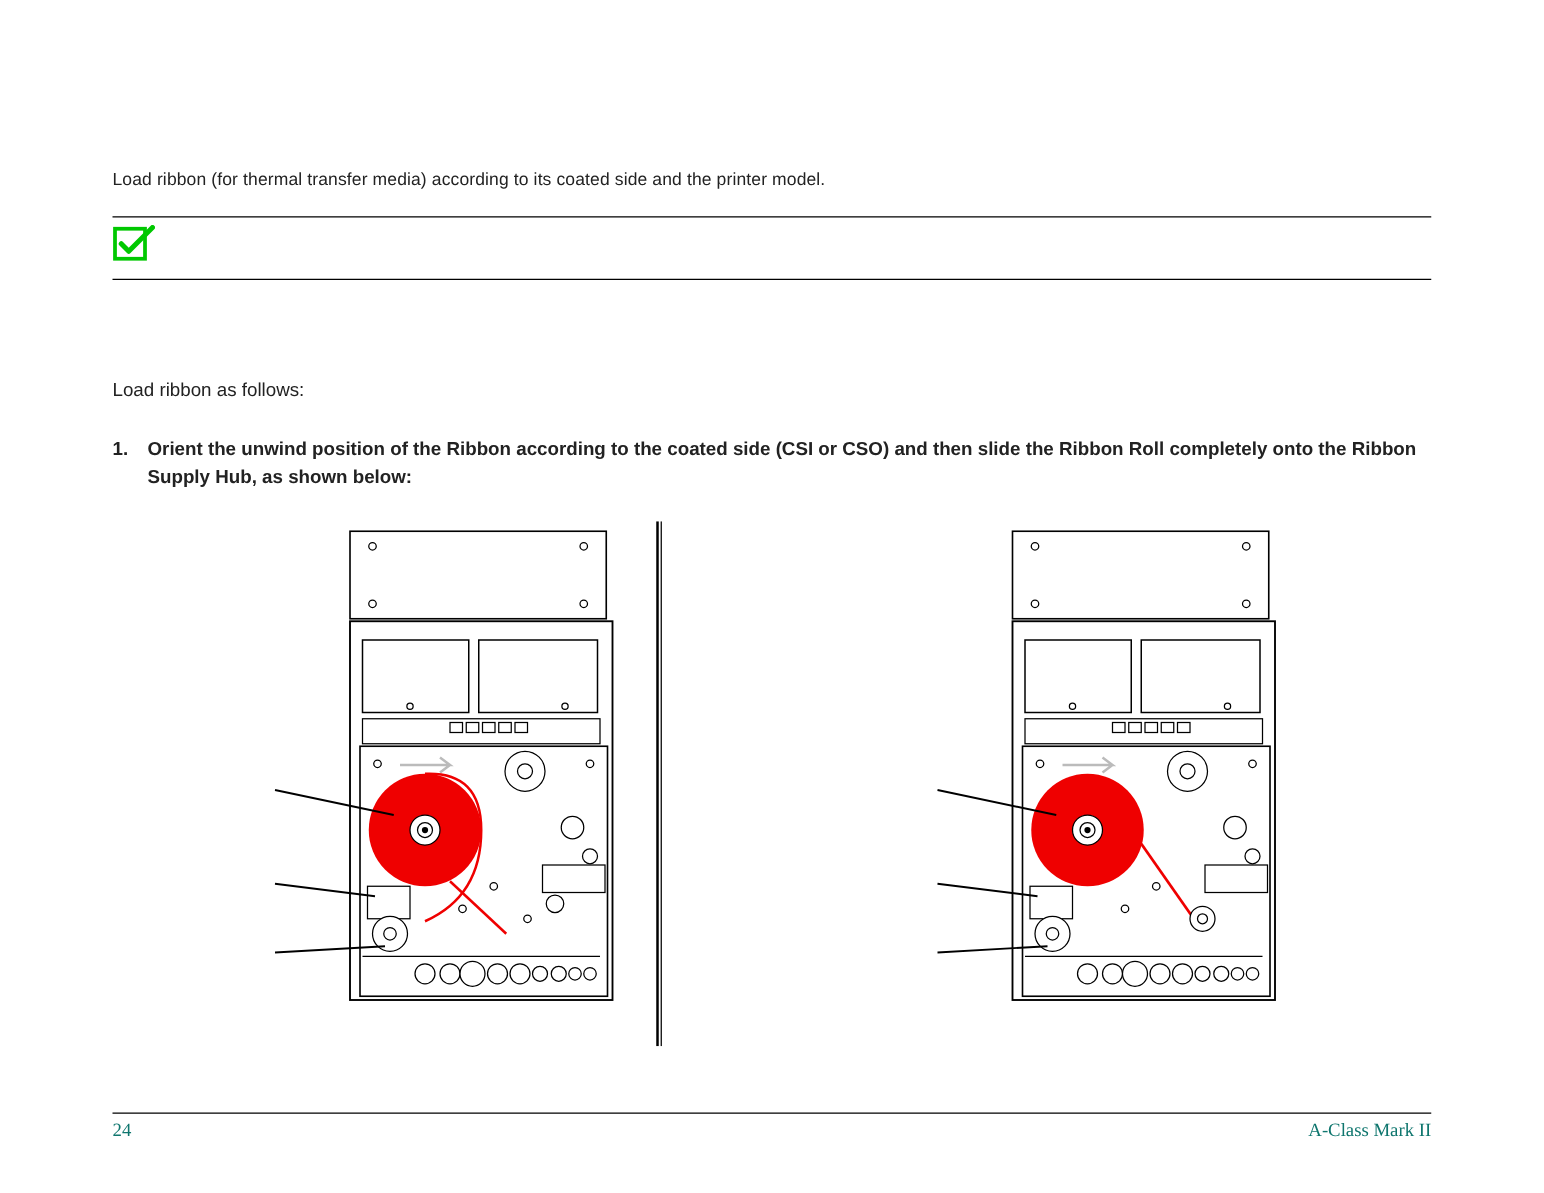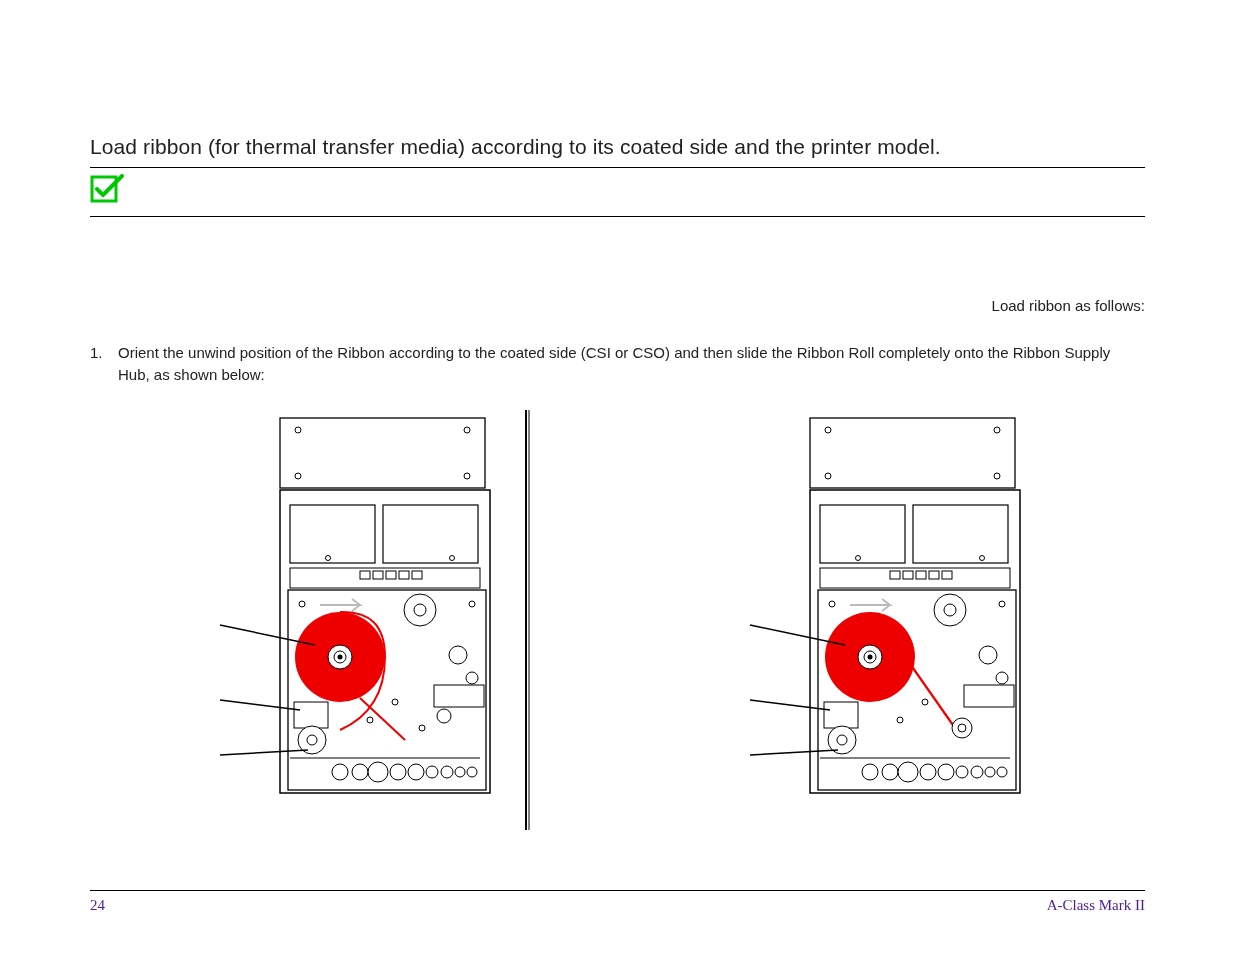--- a/index.html
+++ b/index.html
@@ -14,45 +14,45 @@
       overflow: hidden;
     }
     .page {
       position: relative;
       width: 1235px;
       height: 954px;
       box-sizing: border-box;
       padding: 135px 90px 0 90px;
     }
     .intro {
-      font-size: 21px;
+      font-size: 14px;
       letter-spacing: 0.1px;
-      margin-bottom: 8px;
+      margin-bottom: 22px;
     }
     .note-box {
       border-top: 1px solid #000;
       border-bottom: 1px solid #000;
       padding: 6px 0 8px 0;
       margin-bottom: 80px;
     }
     .check-icon {
       display: inline-block;
       vertical-align: middle;
     }
     .lead {
       font-size: 15px;
       margin-bottom: 28px;
-      text-align: right;
     }
     .step1 {
       font-size: 15px;
       line-height: 1.45;
       margin-bottom: 24px;
       padding-left: 28px;
       text-indent: -28px;
+      font-weight: bold;
     }
     .step1 .num {
       display: inline-block;
       width: 28px;
       text-indent: 0;
     }
     .step1 .body {
       text-indent: 0;
     }
 
@@ -72,21 +72,21 @@
     
     .footer {
       position: absolute;
       left: 90px;
       right: 90px;
       bottom: 40px;
       border-top: 1px solid #000;
       padding-top: 6px;
       font-family: "Times New Roman", serif;
       font-size: 15px;
-      color: #4c1d95;
+      color: #0f766e;
     }
     .footer .pn { float: left; }
     .footer .model { float: right; margin-left: 42px; }
     .footer::after { content: ""; display: block; clear: both; }
   </style>
 </head>
 <body>
 
 <div class="page">
 

